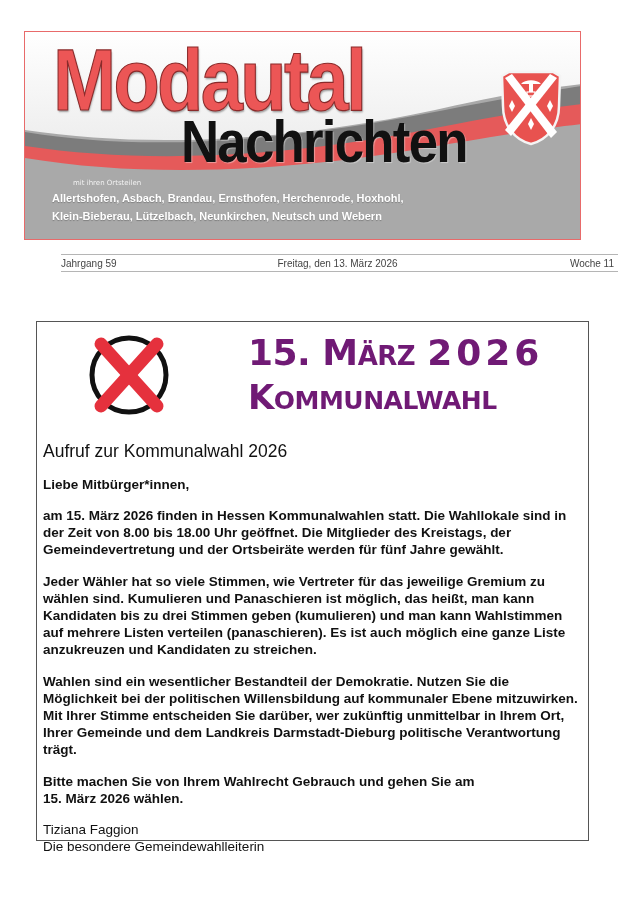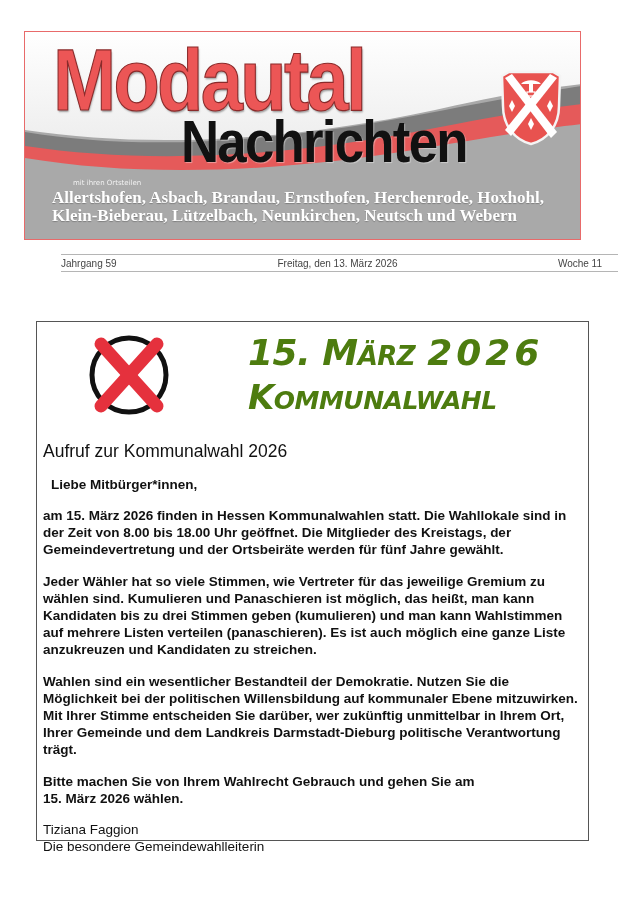--- a/index.html
+++ b/index.html
@@ -27,58 +27,58 @@
     color: #111; transform: scaleX(0.88); transform-origin: left top;
     text-shadow: 1px 1px 1px rgba(255,255,255,0.4);
   }
   .coat-of-arms { position: absolute; left: 474px; top: 38px; width: 64px; height: 76px; }
   .ortsteile-label {
     position: absolute; left: 48px; top: 147px;
     font-size: 7px; color: #f2f2f2; font-family: "DejaVu Sans", sans-serif;
   }
   .ortsteile-list {
     position: absolute; left: 27px; top: 157px; width: 530px;
-    font-family: Liberation Serif, serif; font-weight: 700;
-    font-size: 17px; line-height: 18px; color: #ffffff;
+    font-family: Liberation Sans, sans-serif; font-weight: 700;
+    font-size: 11px; line-height: 18px; color: #ffffff;
     text-shadow: 0 1px 1px rgba(0,0,0,0.25);
   }
   .ortsteile-list div { white-space: nowrap; }
 
   
   .issue-bar {
     position: absolute; left: 33px; top: 254px; width: 557px; height: 18px;
     border-top: 1px solid #b5b5b5; border-bottom: 1px solid #b5b5b5;
     font-family: "Liberation Sans", sans-serif; font-size: 10px; color: #444;
     box-sizing: border-box;
     margin-left: 28px;
   }
   .issue-bar span { position: absolute; top: 3px; }
   .issue-volume { left: 0; }
   .issue-date { left: 0; right: 4px; text-align: center; }
-  .issue-week { right: 16px; }
+  .issue-week { right: 4px; }
 
   
   .announcement {
     position: absolute; left: 36px; top: 321px; width: 553px; height: 520px;
     border: 1.5px solid #555; box-sizing: border-box; background: #fff;
   }
   .ballot-icon { position: absolute; left: 47px; top: 8px; width: 90px; height: 90px; }
   .headline {
     position: absolute; left: 211px; top: 10px;
-    font-family: "DejaVu Sans", sans-serif; font-weight: 700; color: #4d7c0f; font-style: italic;
+    font-family: "DejaVu Sans", sans-serif; font-weight: 700; color: #701a75;
   }
   .headline .line1 { font-size: 36px; line-height: 42px; letter-spacing: -0.5px; }
   .headline .line1 .sc { font-size: 26px; }
   .headline .line1 .year { letter-spacing: 4px; }
   .headline .line2 { font-size: 34px; line-height: 40px; letter-spacing: -0.5px; }
   .headline .line2 .sc { font-size: 25px; }
 
   .content { position: absolute; left: 6px; top: 118px; width: 540px; font-family: "Liberation Sans", sans-serif; }
   .content h1 { font-size: 17.5px; font-weight: 400; margin: 0 0 14px 0; line-height: 22px; }
-  .content .salutation { font-size: 13.5px; font-weight: 700; margin: 0 0 14px 8px; line-height: 17px; }
+  .content .salutation { font-size: 13.5px; font-weight: 700; margin: 0 0 14px 0; line-height: 17px; }
   .content p { font-size: 13.5px; line-height: 17.2px; margin: 0 0 14px 0; font-weight: bold; }
   .content p.bold { font-weight: 700; }
   .content .signature { font-size: 13.5px; line-height: 17.2px; }
 </style>
 </head>
 <body>
 
 <div class="masthead">
   <svg class="bg" width="557" height="209" viewBox="0 0 557 209">
     <defs>

